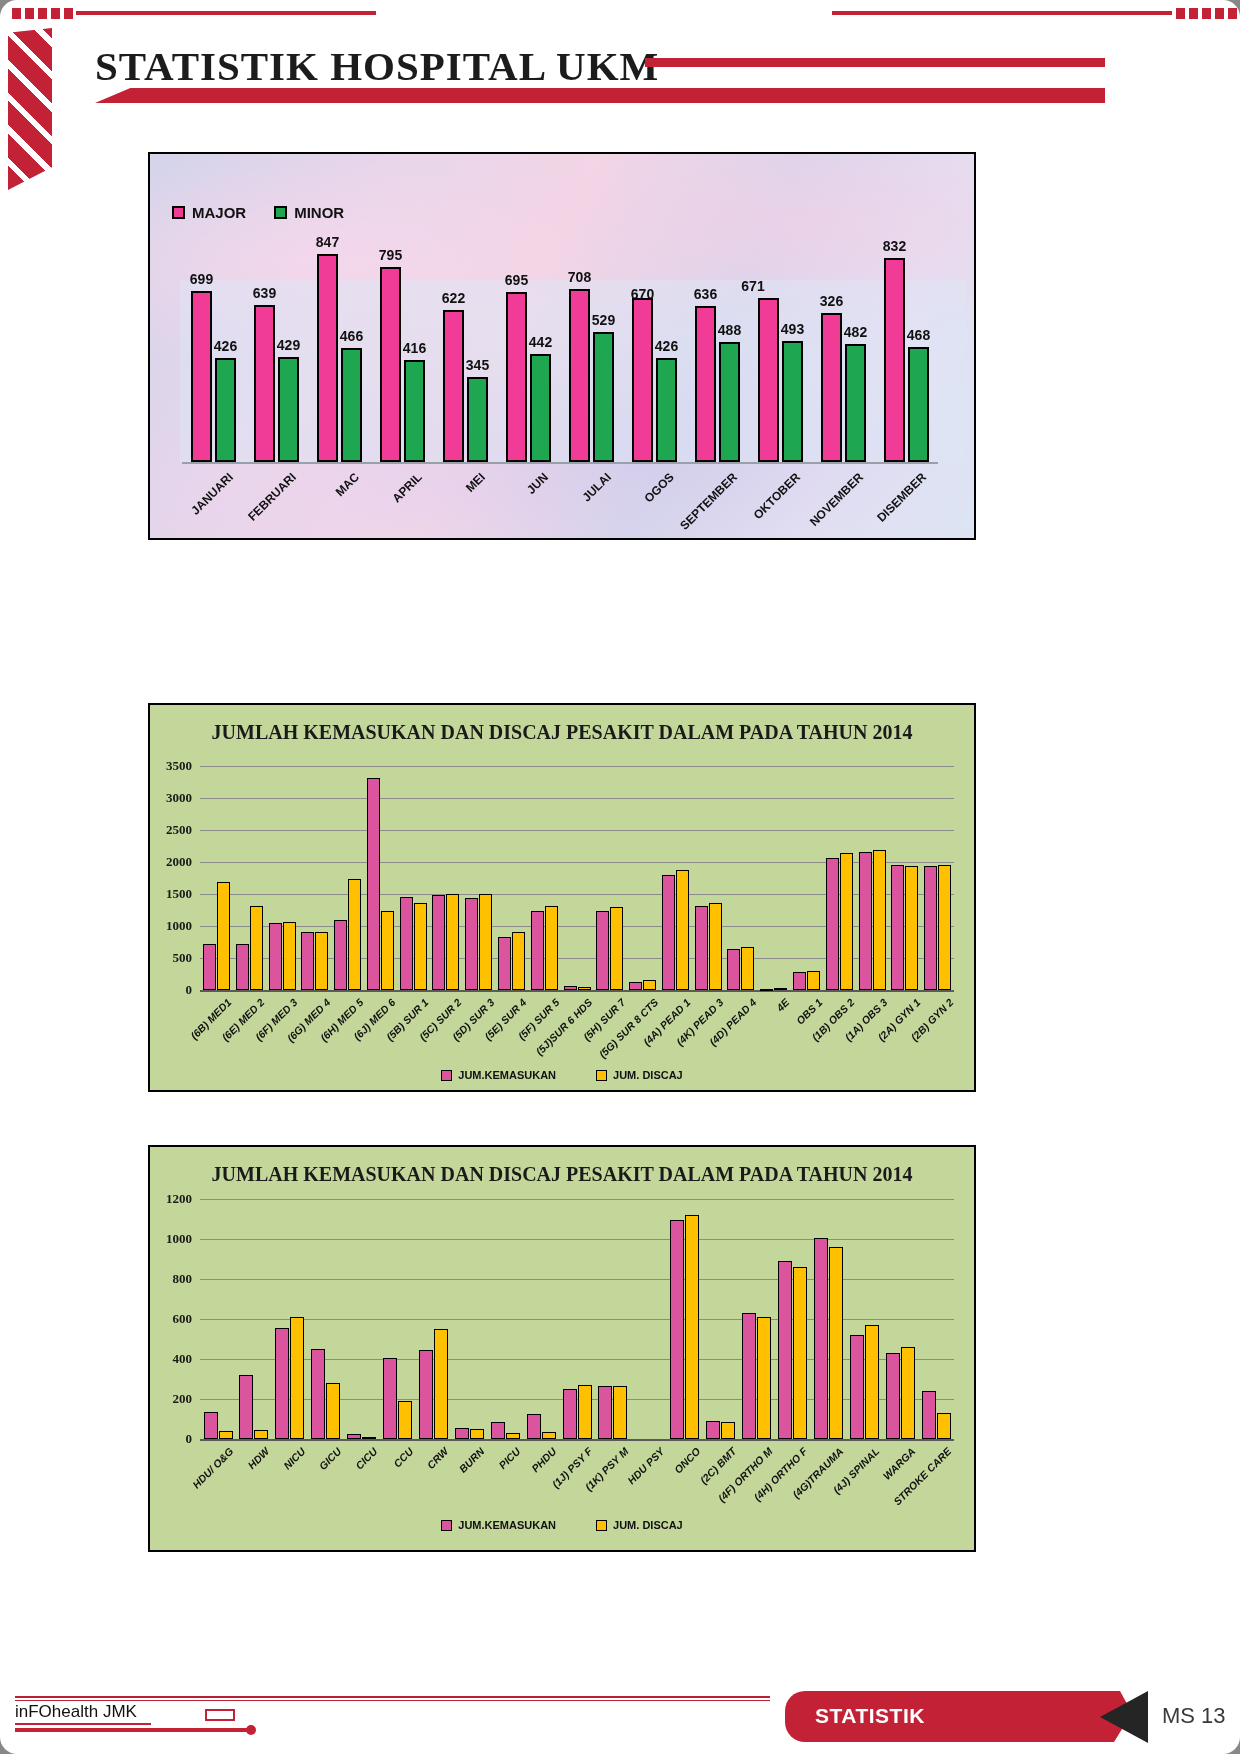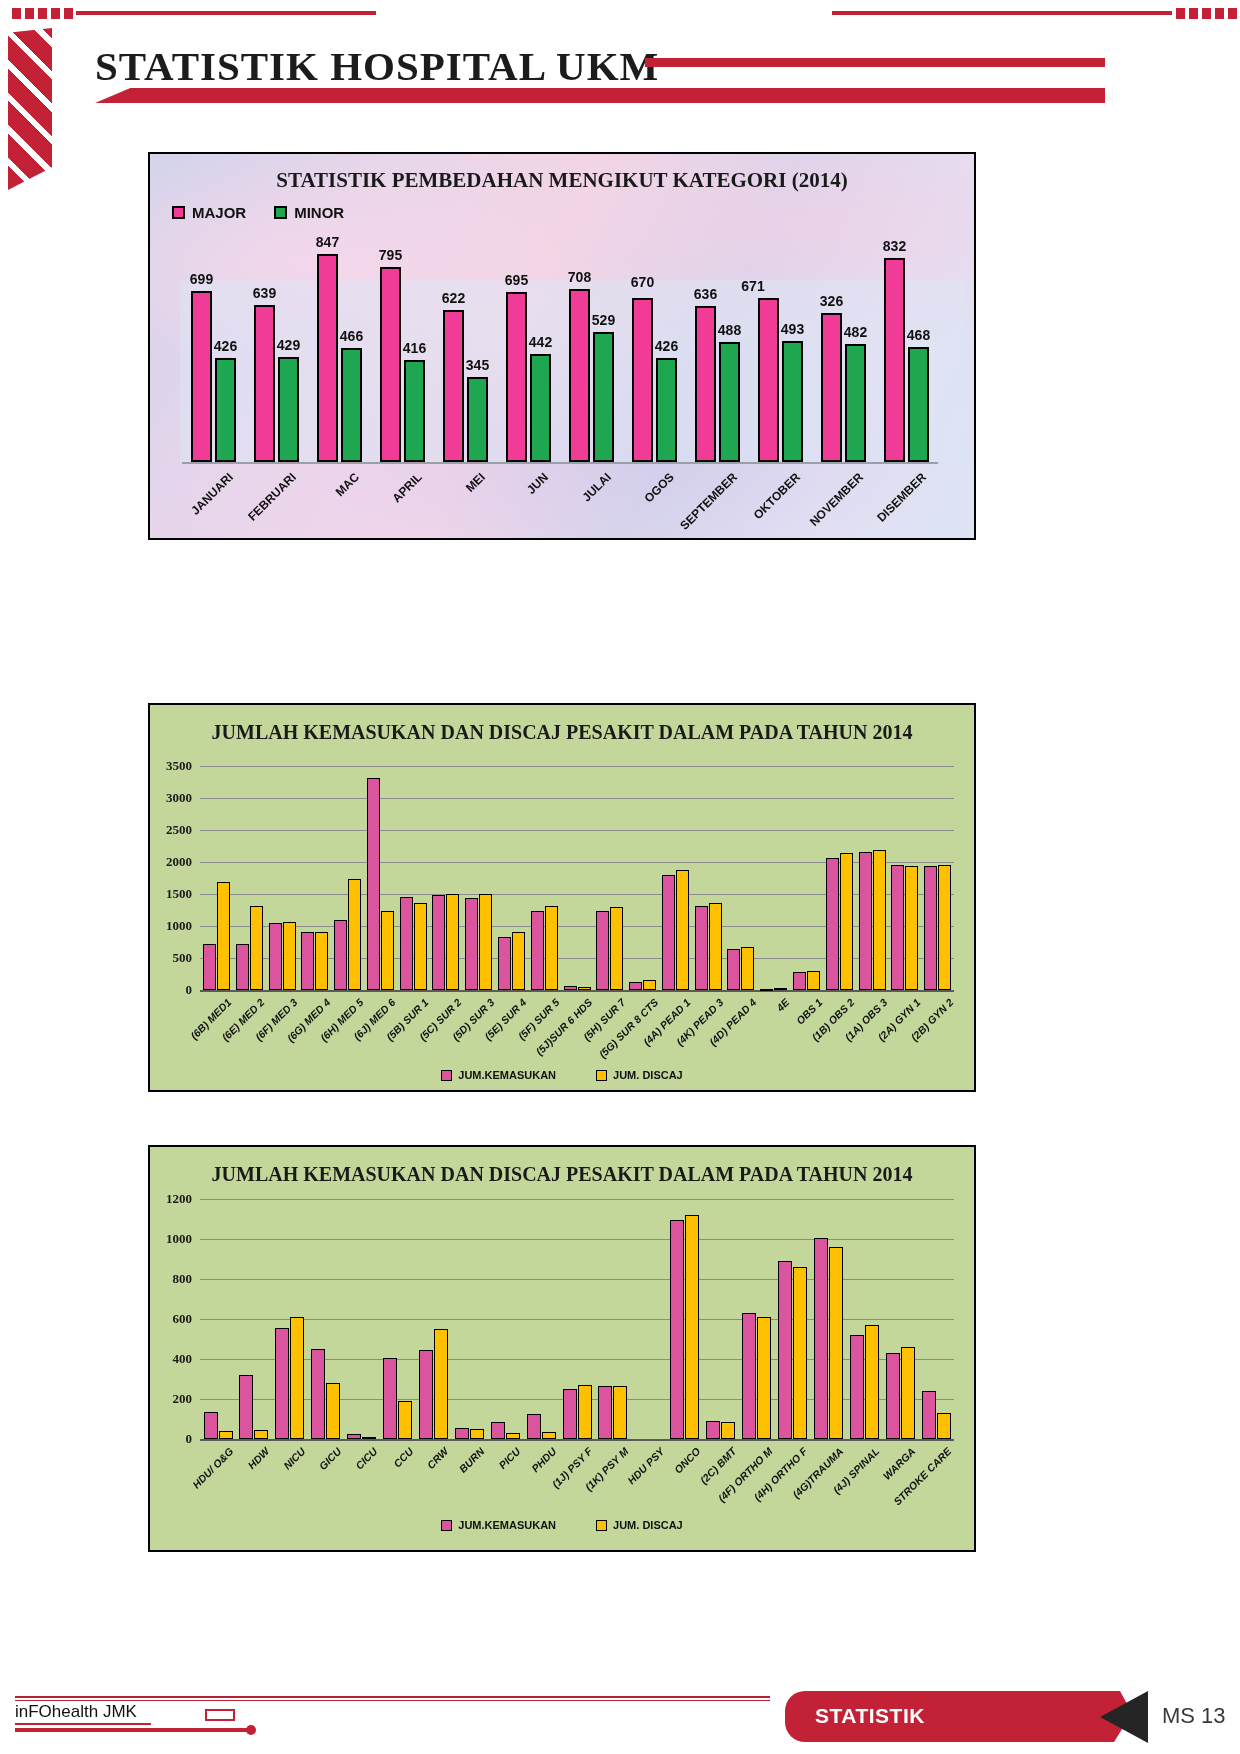--- a/index.html
+++ b/index.html
@@ -1,17 +1,17 @@
 <!DOCTYPE html>
 <html><head>
 <meta charset="utf-8">
 <style>
   * { margin:0; padding:0; box-sizing:border-box; }
   body { font-family:"Liberation Sans", sans-serif; background:#888; }
-  .page { position:relative; width:1240px; height:1754px; background:#ffffff; margin:0 auto; overflow:hidden; }
+  .page { position:relative; width:1240px; height:1754px; background:#ffffff; margin:0 auto; overflow:hidden;border-radius:17px; }
 
   
   .sq-row { position:absolute; display:flex; gap:4px; }
   .sq { width:9px; height:11px; background:#C32136; }
   .deco-line { position:absolute; height:4px; background:#C32136; }
   .hatch-bar { position:absolute; left:8px; top:28px; width:44px; height:162px;
     background:repeating-linear-gradient(45deg,#C32136 0 17px,#ffffff 17px 23px);
     clip-path:polygon(0 3%, 100% 0, 100% 86%, 0 100%); }
   .main-title { position:absolute; left:95px; top:42px; font-family:"Liberation Serif", serif;
     font-weight:bold; font-size:41px; letter-spacing:1px; color:#1c1c1c; }
@@ -101,21 +101,20 @@
       <div class="sq"></div>
   </div>
   <div class="hatch-bar"></div>
 
   <div class="main-title">STATISTIK HOSPITAL UKM</div>
   <div class="title-side-line"></div>
   <div class="title-under-band"></div>
 
   <div id="chart1" class="chart-box">
     <div class="plot-band"></div>
-    <div class="chart-title">STATISTIK PEMBEDAHAN MENGIKUT KATEGORI (2014)</div>
     <div class="legend-top">
       <div class="item">
         <span class="swatch" style="background: rgb(240, 60, 150);"></span>
         <span>MAJOR</span>
       </div>
       <div class="item">
         <span class="swatch" style="background: rgb(30, 167, 80);"></span>
         <span>MINOR</span>
       </div>
     </div>
@@ -150,21 +149,21 @@
         <div class="val-lbl" style="left:366.5px;top:118px">695</div>
         <div class="bar b1" style="left:380.0px;top:200px;width:21px;height:108px;background:#1EA750"></div>
         <div class="val-lbl" style="left:390.5px;top:180px">442</div>
         <div class="cat-lbl c1" style="left:390.5px;top:316px">JUN</div>
         <div class="bar b1" style="left:419.0px;top:135px;width:21px;height:173px;background:#F03C96"></div>
         <div class="val-lbl" style="left:429.5px;top:115px">708</div>
         <div class="bar b1" style="left:443.0px;top:178px;width:21px;height:130px;background:#1EA750"></div>
         <div class="val-lbl" style="left:453.5px;top:158px">529</div>
         <div class="cat-lbl c1" style="left:453.5px;top:316px">JULAI</div>
         <div class="bar b1" style="left:482.0px;top:144px;width:21px;height:164px;background:#F03C96"></div>
-        <div class="val-lbl" style="left:492.5px;top:120px">670</div>
+        <div class="val-lbl" style="left:492.5px;top:132px">670</div>
         <div class="bar b1" style="left:506.0px;top:204px;width:21px;height:104px;background:#1EA750"></div>
         <div class="val-lbl" style="left:516.5px;top:184px">426</div>
         <div class="cat-lbl c1" style="left:516.5px;top:316px">OGOS</div>
         <div class="bar b1" style="left:545.0px;top:152px;width:21px;height:156px;background:#F03C96"></div>
         <div class="val-lbl" style="left:555.5px;top:132px">636</div>
         <div class="bar b1" style="left:569.0px;top:188px;width:21px;height:120px;background:#1EA750"></div>
         <div class="val-lbl" style="left:579.5px;top:168px">488</div>
         <div class="cat-lbl c1" style="left:579.5px;top:316px">SEPTEMBER</div>
         <div class="bar b1" style="left:608.0px;top:144px;width:21px;height:164px;background:#F03C96"></div>
         <div class="val-lbl" style="left:603px;top:124px">671</div>

